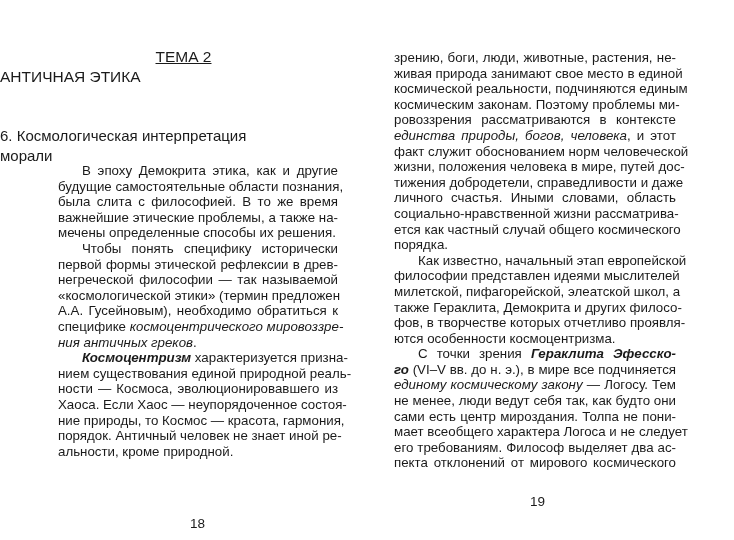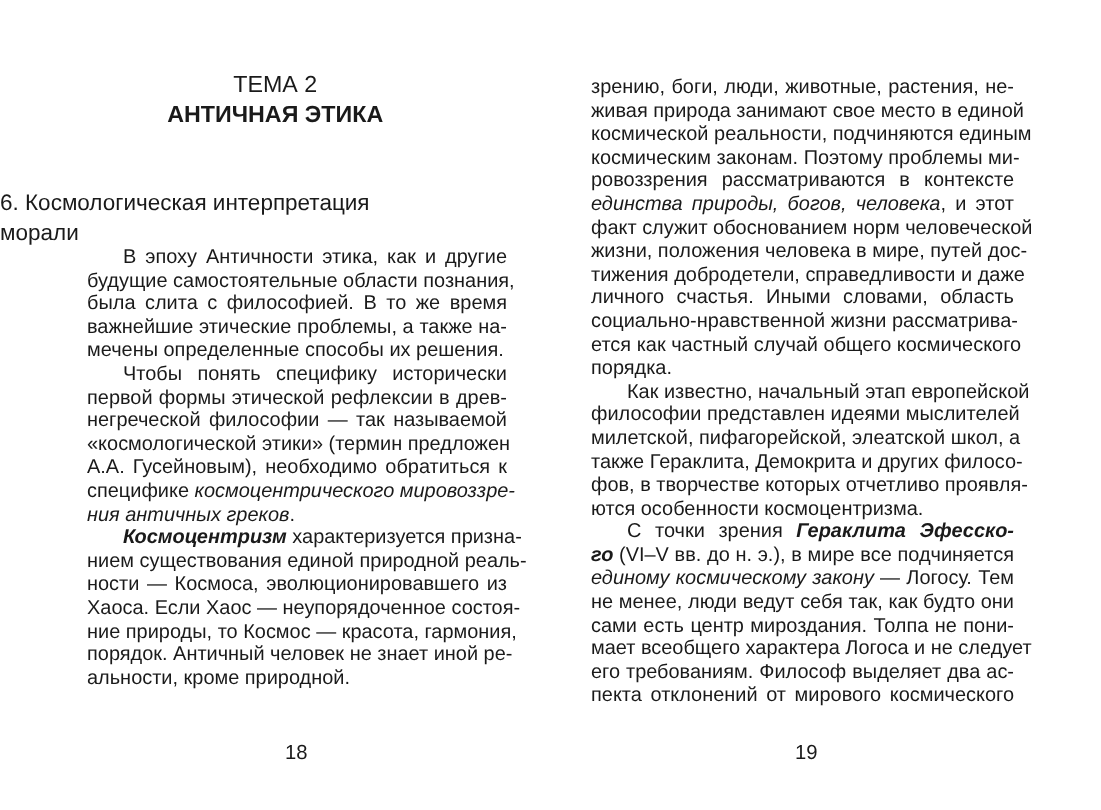--- a/index.html
+++ b/index.html
@@ -13,58 +13,58 @@
     .page.right { left: 367px; width: 367px; }
     .col-left { position: absolute; left: 58px; width: 280px; }
     .col-right { position: absolute; left: 27px; width: 282px; }
     .p { font-size: 13.3px; line-height: 15.6px; text-align: justify; margin: 0; }
     .line { display: block; text-align: justify; text-align-last: justify; white-space: nowrap; height: 15.6px; }
     .line.last { text-align-last: left; }
     .line.indent { padding-left: 24px; }
     .it { font-style: italic; margin-top: 28px; }
     .bi { font-style: italic; font-weight: bold; }
     .theme { position: absolute; left: 0; width: 367px; text-align: center; font-size: 15.5px; }
-    .title { position: absolute; left: 0; width: 367px; text-align: center; font-size: 15.5px; font-weight: bold; }
+    .title { position: absolute; left: 0; width: 367px; text-align: left; font-size: 15.5px; font-weight: normal; }
     .sect { position: absolute; left: 0; width: 367px; text-align: left; font-size: 15px; font-weight: normal; line-height: 20px; }
     .pnum { position: absolute; font-size: 13.5px; }
   </style>
 </head>
 <body>
 
 <div class="page left">
-  <div class="theme" style="top:48px;">ТЕМА 2</div>
+  <div class="theme" style="top:48px;text-decoration:underline;">ТЕМА 2</div>
   <div class="title" style="top:68px;">АНТИЧНАЯ ЭТИКА</div>
   <div class="sect" style="top:126px;">
     <div>6. Космологическая интерпретация</div>
     <div>морали</div>
   </div>
 
   <div class="col-left p" style="top:163px;">
-    <span class="line indent">В эпоху Античности этика, как и другие</span>
+    <span class="line indent">В эпоху Демокрита этика, как и другие</span>
     <span class="line">будущие самостоятельные области познания,</span>
     <span class="line">была слита с философией. В то же время</span>
     <span class="line">важнейшие этические проблемы, а также на-</span>
     <span class="line last">мечены определенные способы их решения.</span>
     <span class="line indent">Чтобы понять специфику исторически</span>
     <span class="line">первой формы этической рефлексии в древ-</span>
     <span class="line">негреческой философии — так называемой</span>
     <span class="line">«космологической этики» (термин предложен</span>
     <span class="line">А.А. Гусейновым), необходимо обратиться к</span>
     <span class="line"><span>специфике </span><span class="it">космоцентрического мировоззре-</span></span>
     <span class="line last"><span class="it">ния античных греков</span><span>.</span></span>
     <span class="line indent"><span class="bi">Космоцентризм</span><span> характеризуется призна-</span></span>
     <span class="line">нием существования единой природной реаль-</span>
     <span class="line">ности — Космоса, эволюционировавшего из</span>
     <span class="line">Хаоса. Если Хаос — неупорядоченное состоя-</span>
     <span class="line">ние природы, то Космос — красота, гармония,</span>
     <span class="line">порядок. Античный человек не знает иной ре-</span>
     <span class="line last">альности, кроме природной.</span>
   </div>
 
-  <div class="pnum" style="left:190px; top:494px;">18</div>
+  <div class="pnum" style="left:190px; top:516px;">18</div>
 </div>
 
 <div class="page right">
   <div class="col-right p" style="top:50px;">
     <span class="line">зрению, боги, люди, животные, растения, не-</span>
     <span class="line">живая природа занимают свое место в единой</span>
     <span class="line">космической реальности, подчиняются единым</span>
     <span class="line">космическим законам. Поэтому проблемы ми-</span>
     <span class="line">ровоззрения рассматриваются в контексте</span>
     <span class="line"><span class="it">единства природы, богов, человека</span><span>, и этот</span></span>

